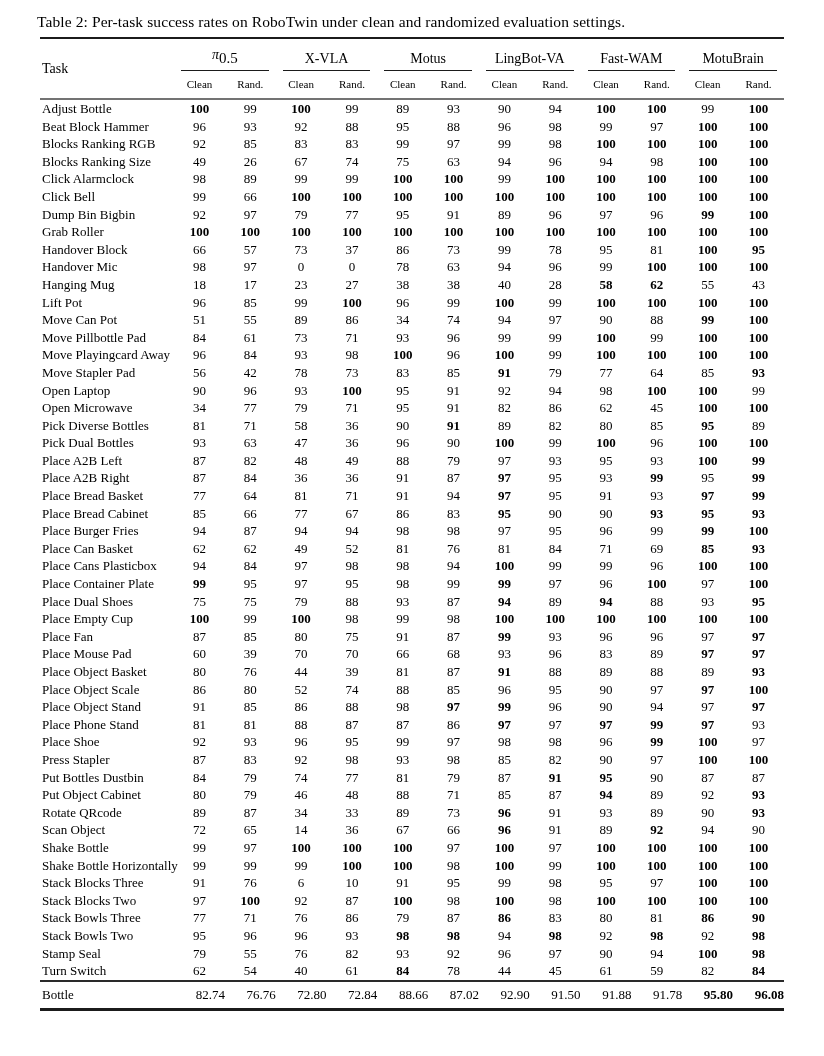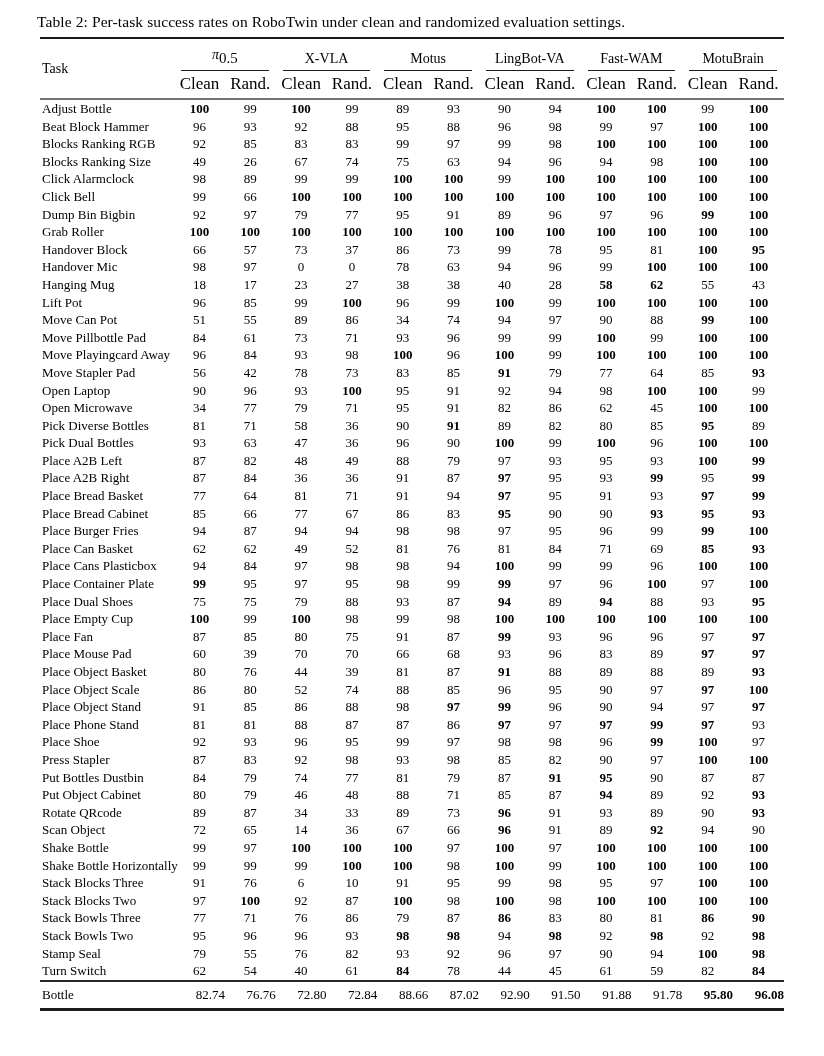--- a/index.html
+++ b/index.html
@@ -28,21 +28,21 @@
   tr.model-row{height:33px;}
   tr.setting-row{height:28px;}
   th.model-head{vertical-align:bottom;}
   .model-name{
     display:block;margin:0 7px;padding:3px 0 3px;
     border-bottom:1.2px solid #1b1b1b;
     font-size:14px;text-align:center;white-space:nowrap;
   }
   .model-name.math{font-style:italic;}
   .model-name sub{font-style:normal;font-size:15px;}
-  th.sub-head{font-size:17px;text-align:center;padding:3px 0 4px;vertical-align:middle;}
+  th.sub-head{font-size:11px;text-align:center;padding:3px 0 4px;vertical-align:middle;}
   tbody td{
     font-size:13px;height:17.6px;line-height:17.6px;padding:0;
     text-align:center;white-space:nowrap;overflow:visible;
   }
   td.task{text-align:left;padding-left:2px;margin-top:44px;}
   td.b{font-weight:bold;}
   tfoot{border-top:2.6px solid #2a2a2a;}
   tfoot td{
     font-size:13px;height:26px;line-height:26px;padding:0;text-align:right;white-space:nowrap;
   }

